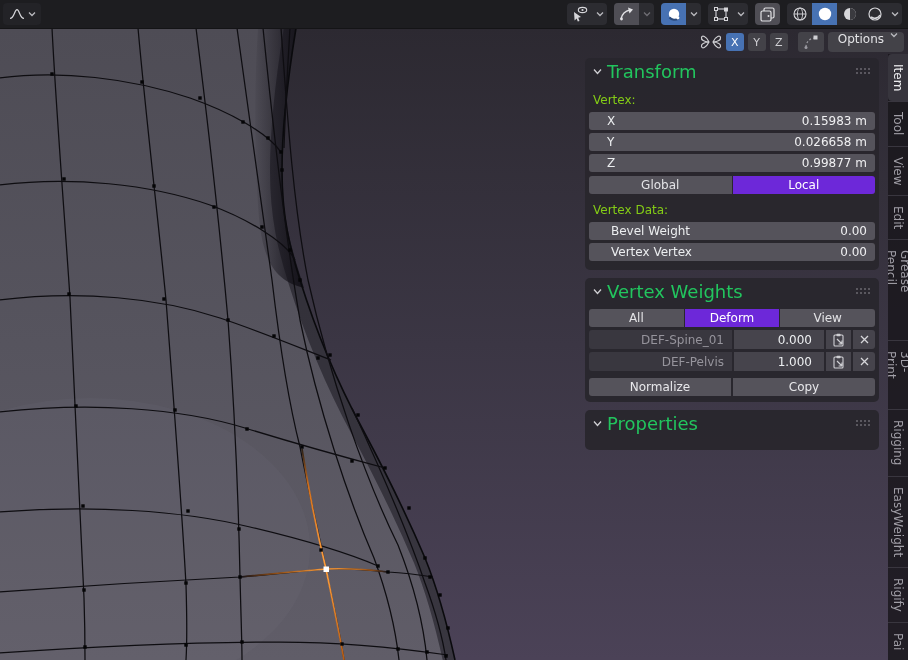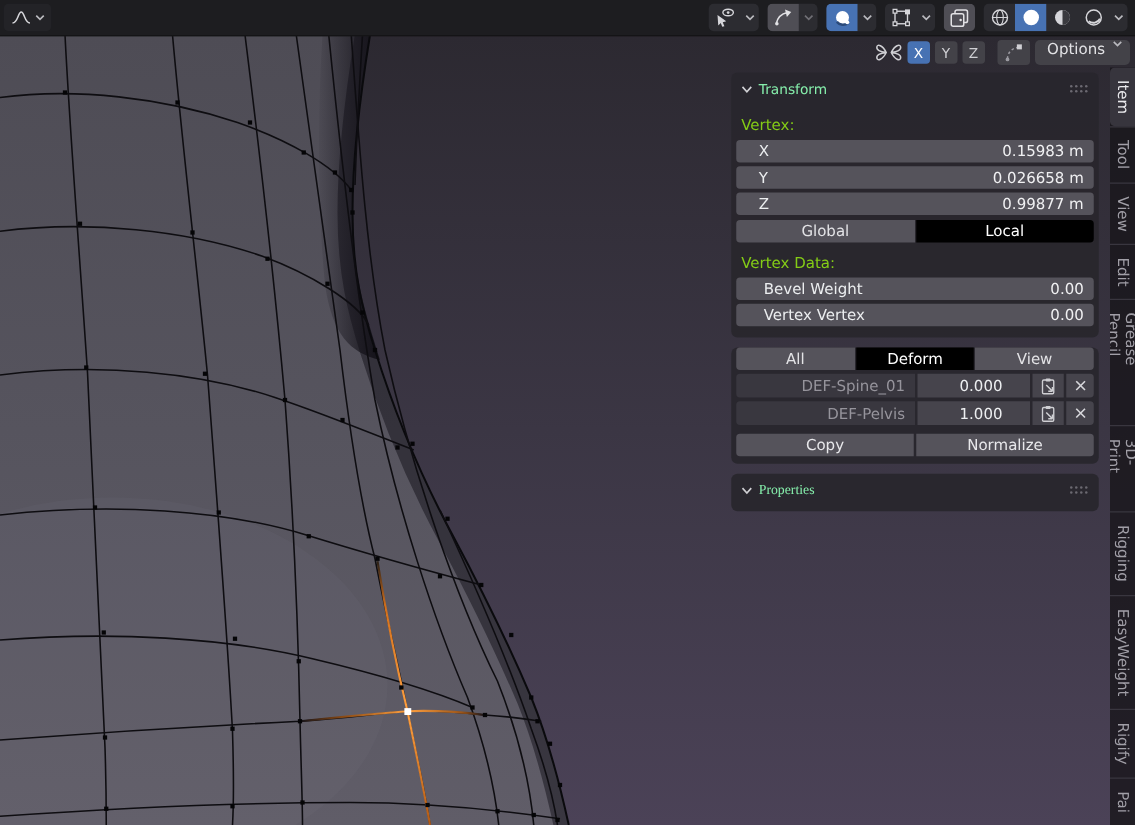--- a/index.html
+++ b/index.html
@@ -24,38 +24,38 @@
          justify-content:center;color:#cfcfd3;font-size:11px;}
   .axbtn.active{background:#4772b3;color:#fff;}
   #snapself-btn{width:26px;height:20px;border-radius:3px;background:#434248;display:flex;align-items:center;justify-content:center;}
   #options-btn{height:20px;padding:0 6px 0 10px;border-radius:4px;background:#434248;display:flex;
                align-items:flex-start;gap:6px;color:#e2e2e5;}
   
   #viewport{position:absolute;left:0;top:28px;width:908px;height:632px;}
   
   #sidebar{position:absolute;left:585px;top:58px;width:294px;z-index:4;}
   .panel{background:rgba(40,38,45,0.94);border-radius:5px;margin-bottom:8px;padding:0 4px 6px 4px;box-sizing:border-box;}
-  .panel.collapsed{padding-bottom:4px;font-family:Liberation Serif, serif;}
+  .panel.collapsed{padding-bottom:14px;}
   .phead{height:26px;display:flex;align-items:center;gap:5px;padding:0 4px;}
-  .ptitle{font-size:11px;color:#86efac;}
+  .ptitle{font-size:18px;color:#22c55e;}
   .pdots{margin-left:auto;opacity:.85;}
   .plabel{color:#84cc16;margin:9px 4px 4px 4px;height:15px;}
   .prow{height:18px;border-radius:3px;background:#55535b;display:flex;align-items:center;
         justify-content:space-between;padding:0 8px 0 18px;margin:0 0 3px 0;color:#eceef0;}
   .prow .val{color:#f0f0f2;}
   .seg{display:flex;gap:1px;margin-bottom:3px;}
   .seg .s{flex:1;height:18px;background:#55535b;display:flex;align-items:center;justify-content:center;color:#e3e3e6;}
   .seg .s:first-child{border-radius:3px 0 0 3px;}
   .seg .s:last-child{border-radius:0 3px 3px 0;}
-  .seg .s.active{background:#000000;color:#fff;}
+  .seg .s.active{background:#6d28d9;color:#fff;}
   .vgrow{display:flex;gap:2px;height:19px;margin-bottom:3px;}
   .vgname{width:143px;background:#39373f;border-radius:3px 0 0 3px;display:flex;align-items:center;
           justify-content:flex-end;padding-right:8px;color:#96949c;box-sizing:border-box;}
   .vgval{flex:1;background:#46444c;display:flex;align-items:center;justify-content:flex-end;
-         padding-right:22px;color:#eceef0;}
+         padding-right:12px;color:#eceef0;}
   .vgbtn{width:25px;background:#46444c;display:flex;align-items:center;justify-content:center;}
   .vgbtn.last{border-radius:0 3px 3px 0;width:22px;color:#d6d6da;font-size:11px;}
   .btnrow{display:flex;gap:2px;margin-top:7px;}
   .btnrow .b{flex:1;height:18px;background:#55535b;display:flex;align-items:center;justify-content:center;color:#e8e8eb;}
   .btnrow .b:first-child{border-radius:3px 0 0 3px;}
   .btnrow .b:last-child{border-radius:0 3px 3px 0;}
   
   #tabstrip{position:absolute;right:0;top:54px;width:20px;height:606px;background:rgba(24,22,27,0.82);
             display:flex;flex-direction:column;align-items:stretch;overflow:hidden;z-index:4;}
   .tab{writing-mode:vertical-rl;display:flex;align-items:center;justify-content:center;
@@ -380,20 +380,38 @@
         <span>Bevel Weight</span>
         <span class="val">0.00</span>
       </div>
       <div class="prow" style="padding-left:22px">
         <span>Vertex Vertex</span>
         <span class="val">0.00</span>
       </div>
     </div>
 
     <div class="panel">
+      <div class="phead">
+        <svg class="ic" width="9" height="7" viewBox="0 0 9 7">
+            <path d="M1,1.5 L4.5,5.5 L8,1.5" fill="none" stroke="#cfcfd3" stroke-width="1.3"></path>
+          </svg>
+        <span class="ptitle">Vertex Weights</span>
+        <svg class="ic pdots" width="16" height="8" viewBox="0 0 16 8">
+          <g fill="#77757d">
+              <circle cx="2" cy="2" r="1"></circle>
+              <circle cx="6" cy="2" r="1"></circle>
+              <circle cx="10" cy="2" r="1"></circle>
+              <circle cx="14" cy="2" r="1"></circle>
+          <circle cx="2" cy="6" r="1"></circle>
+              <circle cx="6" cy="6" r="1"></circle>
+              <circle cx="10" cy="6" r="1"></circle>
+              <circle cx="14" cy="6" r="1"></circle>
+            </g>
+          </svg>
+      </div>
       <div class="seg" style="margin-top:5px">
         <div class="s">All</div>
         <div class="s active">Deform</div>
         <div class="s">View</div>
       </div>
       <div class="vgrow">
         <div class="vgname">DEF-Spine_01</div>
         <div class="vgval">0.000</div>
         <div class="vgbtn">
           <svg class="ic" width="14" height="14" viewBox="0 0 14 14">
@@ -418,22 +436,22 @@
             <path d="M5,6 L10,11 M10,11 L10,7.6 M10,11 L6.6,11" stroke="#cfcfd3" stroke-width="1.2" fill="none"></path>
             </svg>
         </div>
         <div class="vgbtn last">
           <svg class="ic" width="9" height="9" viewBox="0 0 9 9">
               <path d="M1,1 L8,8 M8,1 L1,8" stroke="#d6d6da" stroke-width="1.3"></path>
             </svg>
         </div>
       </div>
       <div class="btnrow">
+        <div class="b">Normalize</div>
         <div class="b">Copy</div>
-        <div class="b">Normalize</div>
       </div>
     </div>
 
     <div class="panel collapsed">
       <div class="phead">
         <svg class="ic" width="9" height="7" viewBox="0 0 9 7">
             <path d="M1,1.5 L4.5,5.5 L8,1.5" fill="none" stroke="#cfcfd3" stroke-width="1.3"></path>
           </svg>
         <span class="ptitle">Properties</span>
         <svg class="ic pdots" width="16" height="8" viewBox="0 0 16 8">

